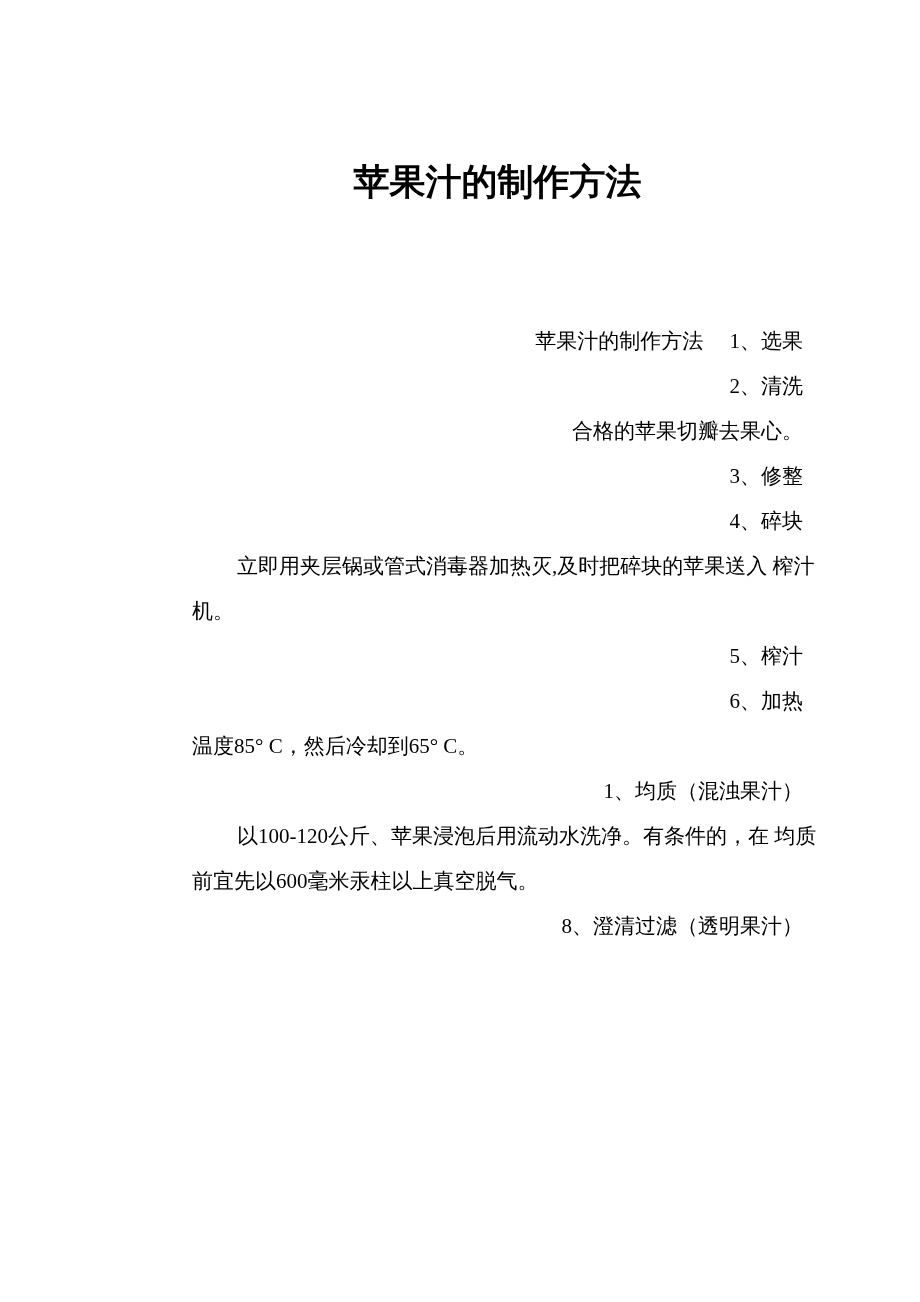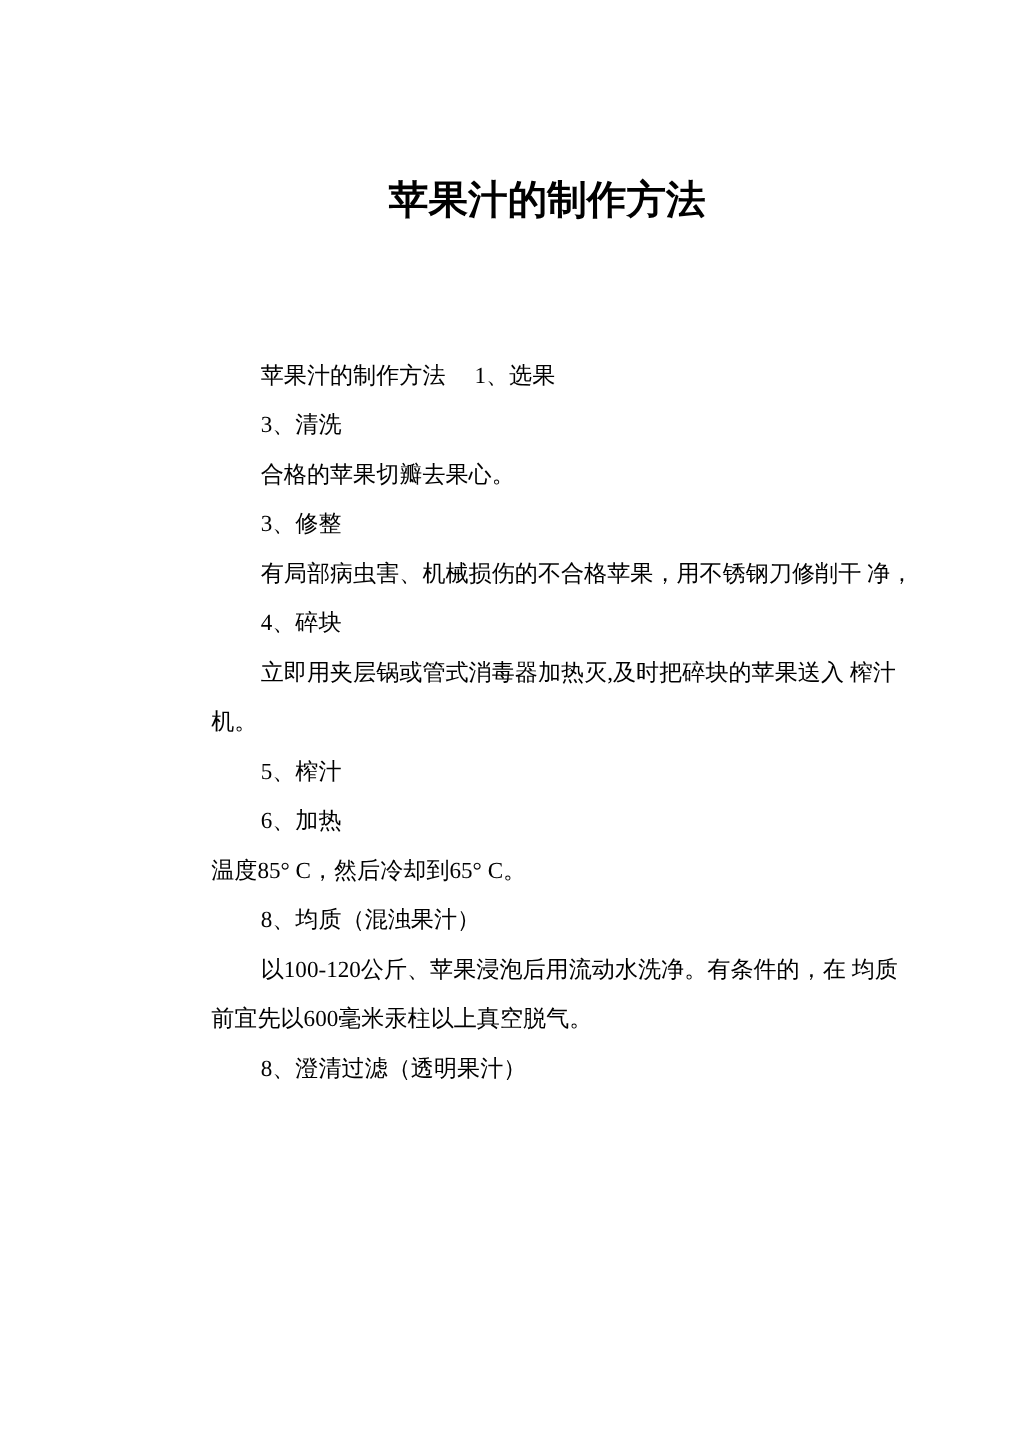--- a/index.html
+++ b/index.html
@@ -28,38 +28,38 @@
     font-size: 21px;
     line-height: 45px;
     color: #000000;
   }
   .line {
     white-space: pre;
     height: 45px;
   }
   .line.indent {
     text-indent: 45px;
+    text-align: right;
   }
 </style>
 </head>
 <body>
 
 <div class="page">
   <h1 class="doc-title">苹果汁的制作方法</h1>
 
   <div class="doc-body">
     <div class="line indent">苹果汁的制作方法　 1、选果</div>
-    <div class="line indent">3、清洗</div>
+    <div class="line indent">2、清洗</div>
     <div class="line indent">合格的苹果切瓣去果心。</div>
     <div class="line indent">3、修整</div>
-    <div class="line indent">有局部病虫害、机械损伤的不合格苹果，用不锈钢刀修削干 净，</div>
     <div class="line indent">4、碎块</div>
     <div class="line indent">立即用夹层锅或管式消毒器加热灭,及时把碎块的苹果送入 榨汁</div>
     <div class="line">机。</div>
     <div class="line indent">5、榨汁</div>
     <div class="line indent">6、加热</div>
     <div class="line">温度85° C，然后冷却到65° C。</div>
-    <div class="line indent">8、均质（混浊果汁）</div>
+    <div class="line indent">1、均质（混浊果汁）</div>
     <div class="line indent">以100-120公斤、苹果浸泡后用流动水洗净。有条件的，在 均质</div>
     <div class="line">前宜先以600毫米汞柱以上真空脱气。</div>
     <div class="line indent">8、澄清过滤（透明果汁）</div>
   </div>
 </div>
 
 </body></html>

